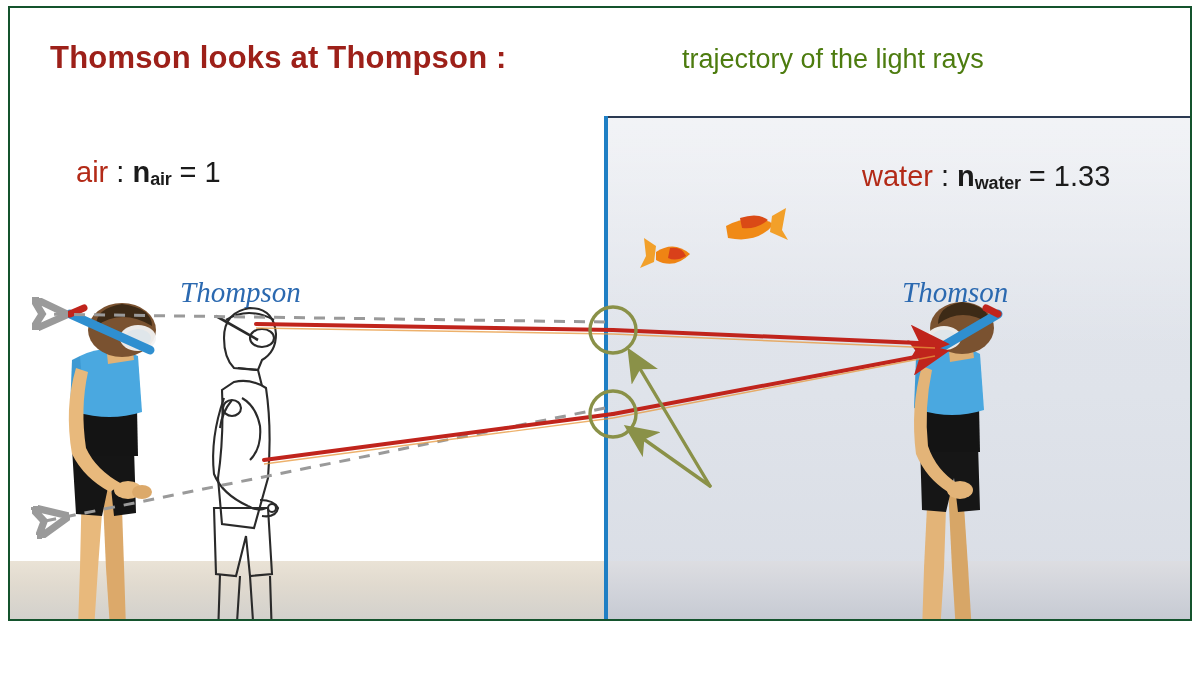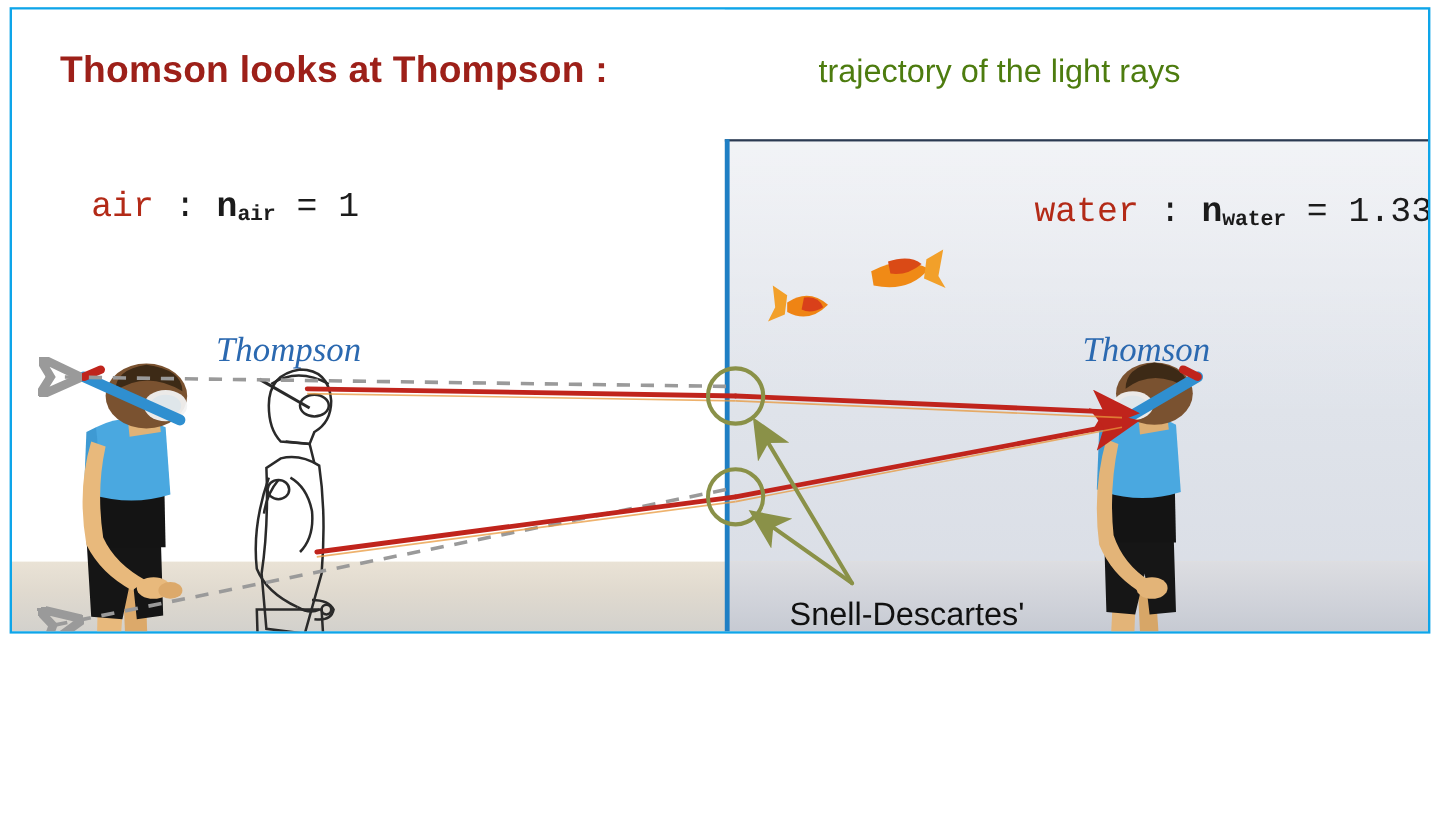--- a/index.html
+++ b/index.html
@@ -14,22 +14,22 @@
     background: #ffffff;
     overflow: hidden;
     font-family: "Liberation Sans", sans-serif;
   }
   
   #frame {
     position: absolute;
     left: 8px;
     top: 6px;
     width: 1184px;
-    height: 522px;
-    border: 2px solid #0ea5e9;
+    height: 615px;
+    border: 2px solid #14532d;
     box-sizing: border-box;
     background: #ffffff;
     overflow: hidden;
   }
   
   .air-region {
     position: absolute;
     left: 0; top: 0;
     width: 594px;
     height: 100%;
@@ -90,21 +90,21 @@
   .subtitle {
     position: absolute;
     left: 672px;
     top: 36px;
     font-size: 27px;
     color: #4d7c0f;
     white-space: nowrap;
   }
   .medium-label {
     position: absolute;
-    font-family: Liberation Mono, monospace;
+    font-family: Liberation Sans, sans-serif;
     font-size: 29px;
     color: #1b1b1b;
     white-space: nowrap;
   }
   .medium-label .mat { color: #b32a17; }
   .medium-label sub {
     font-size: 0.62em;
     vertical-align: -0.18em;
     font-weight: bold;
     letter-spacing: -0.2px;
@@ -165,22 +165,20 @@
       <span class="mat">air</span><span> : </span><span class="nsym">n</span><sub>air</sub><span> = </span><span>1</span>
     </div>
 
     <div class="medium-label" id="water-label">
       <span class="mat">water</span><span> : </span><span class="nsym">n</span><sub>water</sub><span> = </span><span>1.33</span>
     </div>
 
     <div class="person-label" id="thompson-label">Thompson</div>
     <div class="person-label" id="thomson-label">Thomson</div>
 
-    <div class="snell-label">Snell-Descartes'
-law</div>
 
     <svg class="overlay" viewBox="0 0 1184 671">
       <defs>
         <marker id="redArrow" markerWidth="10" markerHeight="9" refX="8" refY="4.5" orient="auto">
           <path d="M0,0 L10,4.5 L0,9 L2.4,4.5 Z" fill="#c0241c"></path>
         </marker>
         <marker id="grayArrow" markerWidth="12" markerHeight="11" refX="10" refY="5.5" orient="auto">
           <path d="M12,0 L0,5.5 L12,11 L8.6,5.5 Z" fill="none" stroke="#9a9a9a" stroke-width="2.4"></path>
         </marker>
         <marker id="oliveArrow" markerWidth="10" markerHeight="9" refX="8.5" refY="4.5" orient="auto">

